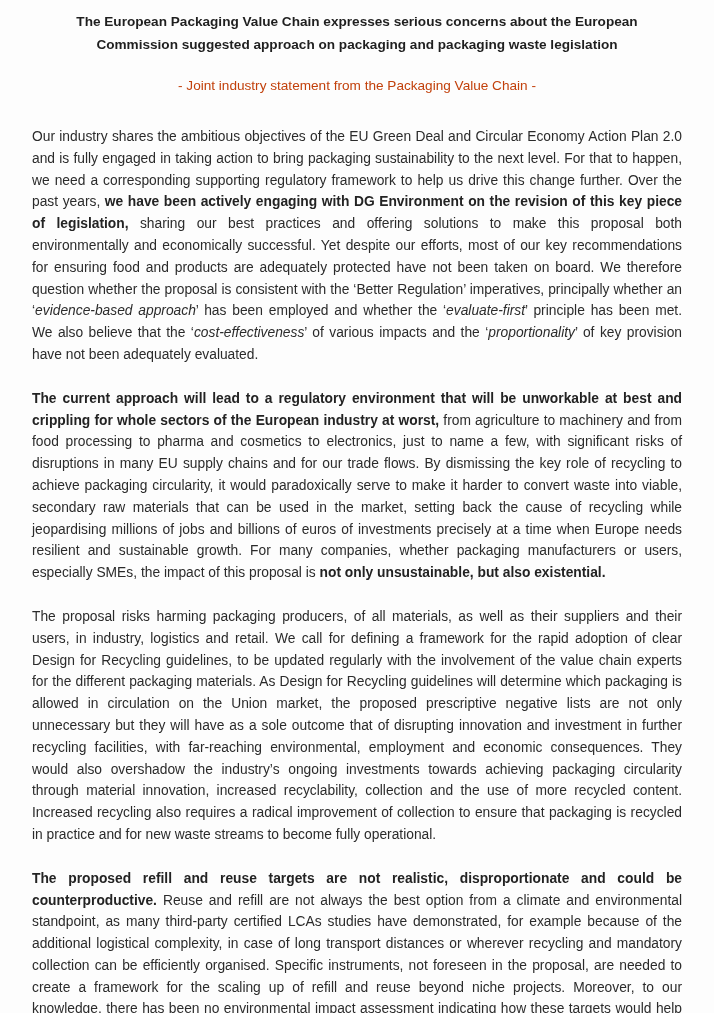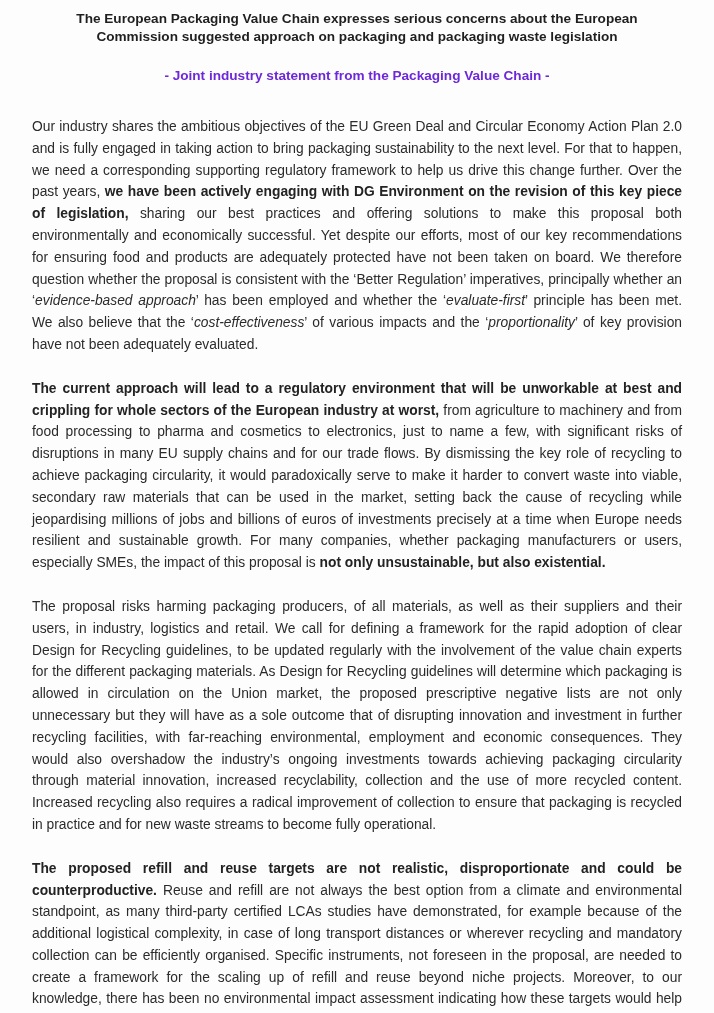--- a/index.html
+++ b/index.html
@@ -15,31 +15,31 @@
     background: #fdfdfd;
     box-sizing: border-box;
     padding: 10px 32px 0 32px;
     overflow: hidden;
     font-family: "Liberation Sans", "DejaVu Sans", sans-serif;
     color: #2b2b2b;
   }
   .doc-title {
     font-size: 13.6px;
     font-weight: bold;
-    line-height: 18px;
+    line-height: 23px;
     text-align: center;
     color: #1f1f1f;
     margin: 0 10px 0 10px;
   }
   .doc-subtitle {
     font-size: 13.6px;
-    font-weight: bold;
+    font-weight: normal;
     line-height: 22px;
     text-align: center;
-    color: #6d28d9;
+    color: #c2410c;
     margin: 19px 0 0 0;
   }
   .doc-body {
     margin-top: 29px;
   }
   .doc-body p {
     font-size: 13.8px;
     line-height: 21.8px;
     text-align: justify;
     margin: 0 0 22px 0;

